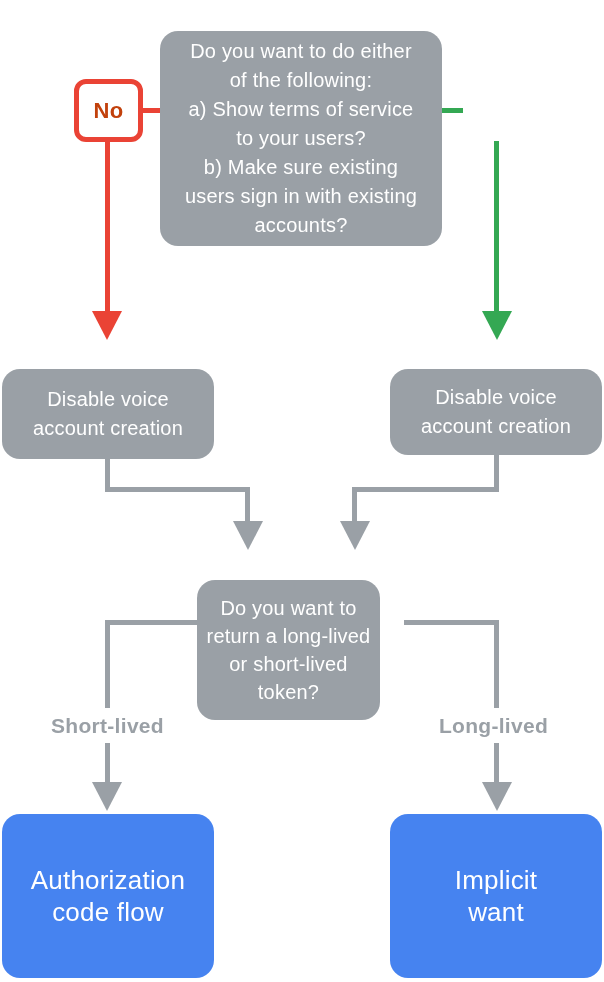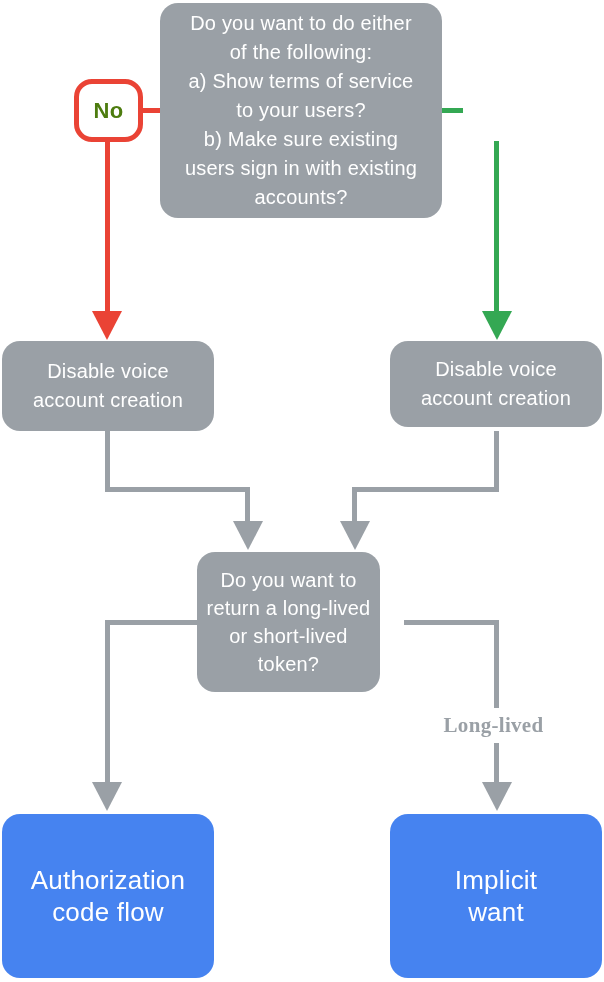--- a/index.html
+++ b/index.html
@@ -50,40 +50,41 @@
     z-index: 1;
   }
   .node.gray {
     background: #9AA0A6;
     color: #ffffff;
     border-radius: 18px;
     font-size: 20px;
     font-weight: 500;
     line-height: 29px;
     letter-spacing: 0.2px;
+    margin-top: 28px;
   }
   .node.blue {
     background: #4683F0;
     color: #ffffff;
     border-radius: 18px;
     font-size: 26px;
     font-weight: 400;
     line-height: 32px;
     letter-spacing: 0.2px;
   }
 
   
   .badge {
     position: absolute;
     background: #ffffff;
-    border-radius: 18px;
+    border-radius: 12px;
     display: flex;
     align-items: center;
     justify-content: center;
-    color: #4d7c0f;
+    color: #c2410c;
     font-size: 22px;
     font-weight: 600;
     box-sizing: border-box;
     z-index: 2;
     letter-spacing: 0.3px;
   }
   .badge.no  { border: 5px solid #EA4335; }
   .badge.yes { border: 5px solid #34A853; }
 
   
@@ -128,21 +129,21 @@
   #arrow-disable   { left: 340px; top: 521px; }
 
   #edge-short-h { left: 105px; top: 620px; width: 95px; height: 5px; }
   #edge-short-v { left: 105px; top: 620px; width: 5px;  height: 163px; }
   #arrow-short  { left: 92px;  top: 782px; }
   #edge-long-h  { left: 404px; top: 620px; width: 95px; height: 5px; }
   #edge-long-v  { left: 494px; top: 620px; width: 5px;  height: 163px; }
   #arrow-long   { left: 482px; top: 782px; }
 
   #label-short-lived { left: 22px;  top: 708px; width: 171px; height: 35px; }
-  #label-long-lived  { left: 409px; top: 708px; width: 169px; height: 35px; font-family: Liberation Serif, serif; }
+  #label-long-lived  { left: 409px; top: 708px; width: 169px; height: 35px; }
 </style>
 </head>
 <body>
 
 <div class="canvas">
 
   <div class="line red" id="edge-no-h"></div>
   <div class="line red" id="edge-no-v"></div>
   <div class="arrow-down red" id="arrow-no"></div>
 
@@ -182,20 +183,21 @@
 account creation</div>
 
   <div class="node gray" id="node-disable-voice">Disable voice
 account creation</div>
 
   <div class="node gray" id="node-token-question">Do you want to
 return a long-lived
 or short-lived
 token?</div>
 
+  <div class="edge-label" id="label-short-lived">Short-lived</div>
 
   <div class="edge-label" id="label-long-lived">Long-lived</div>
 
   <div class="node blue" id="node-auth-code-flow">Authorization
 code flow</div>
 
   <div class="node blue" id="node-implicit-flow">Implicit
 want</div>
 
 </div>

